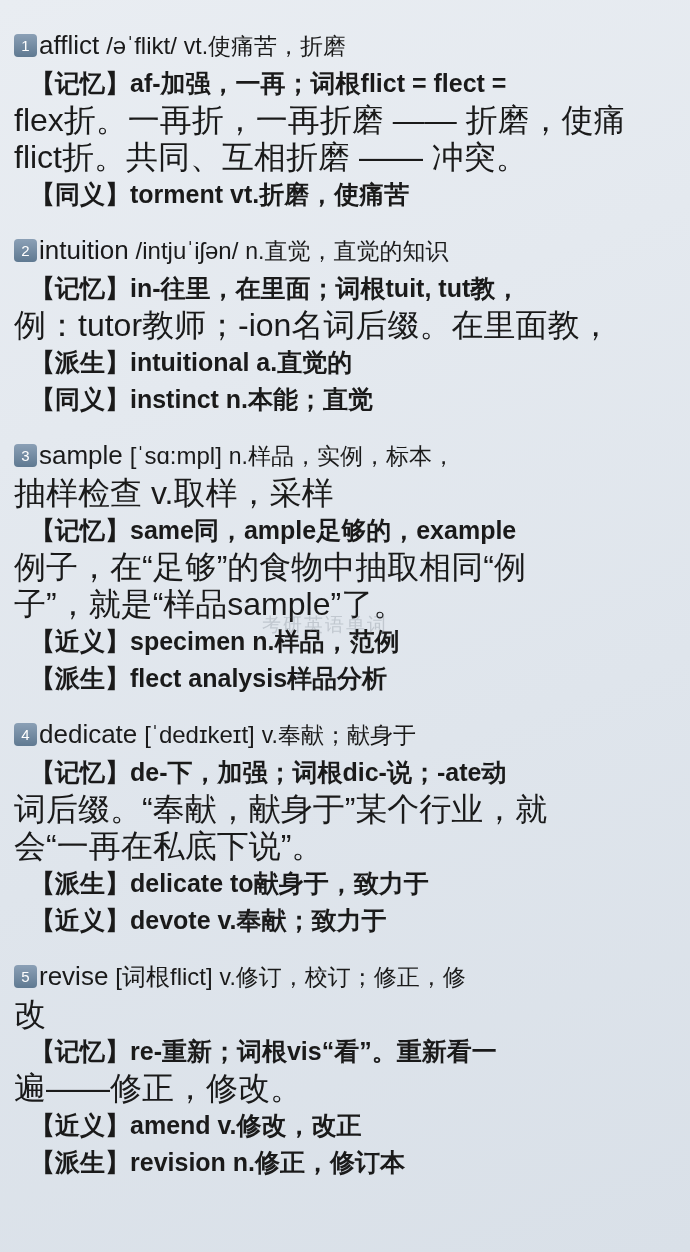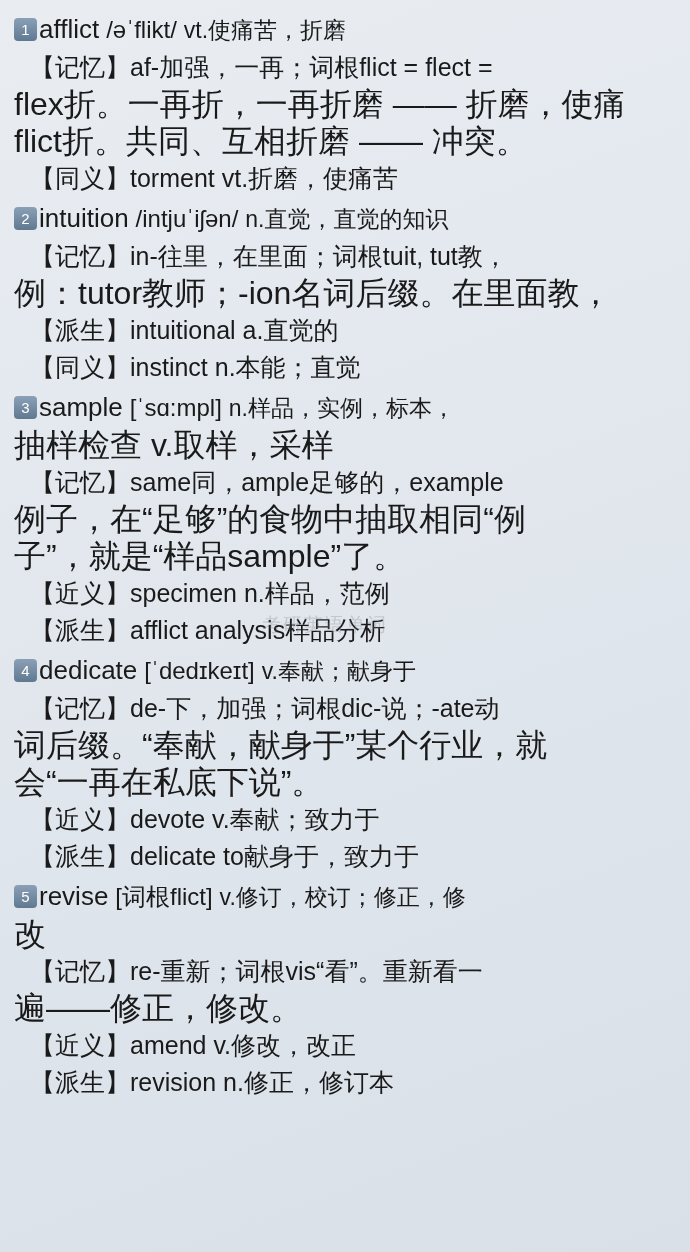--- a/index.html
+++ b/index.html
@@ -16,21 +16,21 @@
     position: relative;
   }
   .page {
     position: relative;
     padding: 8px 14px 0 14px;
     box-sizing: border-box;
     width: 690px;
     height: 1252px;
   }
   .entry {
-    margin: 2px 0 2px 0;
+    margin: 18px 0 2px 0;
   }
   .headline {
     display: block;
     font-size: 25px;
     line-height: 38px;
     padding-left: 0;
   }
   .num {
     display: inline-block;
     width: 23px;
@@ -54,20 +54,21 @@
   }
   .pos {
     font-size: 23px;
   }
   .sub {
     display: block;
     font-size: 25px;
     line-height: 37px;
     padding-left: 16px;
     text-indent: -0px;
+    font-weight: bold;
   }
   .sub .tag {
     font-size: 25px;
   }
   .cont {
     display: block;
     font-size: 32px;
     line-height: 37px;
     padding-left: 0;
   }
@@ -133,40 +134,40 @@
     <div class="cont">抽样检查  v.取样，采样</div>
     <div class="sub">
       <span class="tag">【记忆】</span><span>same同，ample足够的，example</span>
     </div>
     <div class="cont">例子，在“足够”的食物中抽取相同“例</div>
     <div class="cont">子”，就是“样品sample”了。</div>
     <div class="sub">
       <span class="tag">【近义】</span><span>specimen  n.样品，范例</span>
     </div>
     <div class="sub">
-      <span class="tag">【派生】</span><span>afflict analysis样品分析</span>
+      <span class="tag">【派生】</span><span>flect analysis样品分析</span>
     </div>
   </div>
 
   <div class="entry">
     <div class="headline">
       <span class="num">4</span><span class="word">dedicate</span>
       <span class="phon">[ˈdedɪkeɪt]</span>
       <span class="pos">v.奉献；献身于</span>
     </div>
     <div class="sub">
       <span class="tag">【记忆】</span><span>de-下，加强；词根dic-说；-ate动</span>
     </div>
     <div class="cont">词后缀。“奉献，献身于”某个行业，就</div>
     <div class="cont">会“一再在私底下说”。</div>
     <div class="sub">
-      <span class="tag">【近义】</span><span>devote  v.奉献；致力于</span>
+      <span class="tag">【派生】</span><span>delicate to献身于，致力于</span>
     </div>
     <div class="sub">
-      <span class="tag">【派生】</span><span>delicate to献身于，致力于</span>
+      <span class="tag">【近义】</span><span>devote  v.奉献；致力于</span>
     </div>
   </div>
 
   <div class="entry">
     <div class="headline">
       <span class="num">5</span><span class="word">revise</span>
       <span class="phon">[词根flict]</span>
       <span class="pos">v.修订，校订；修正，修</span>
     </div>
     <div class="cont">改</div>

